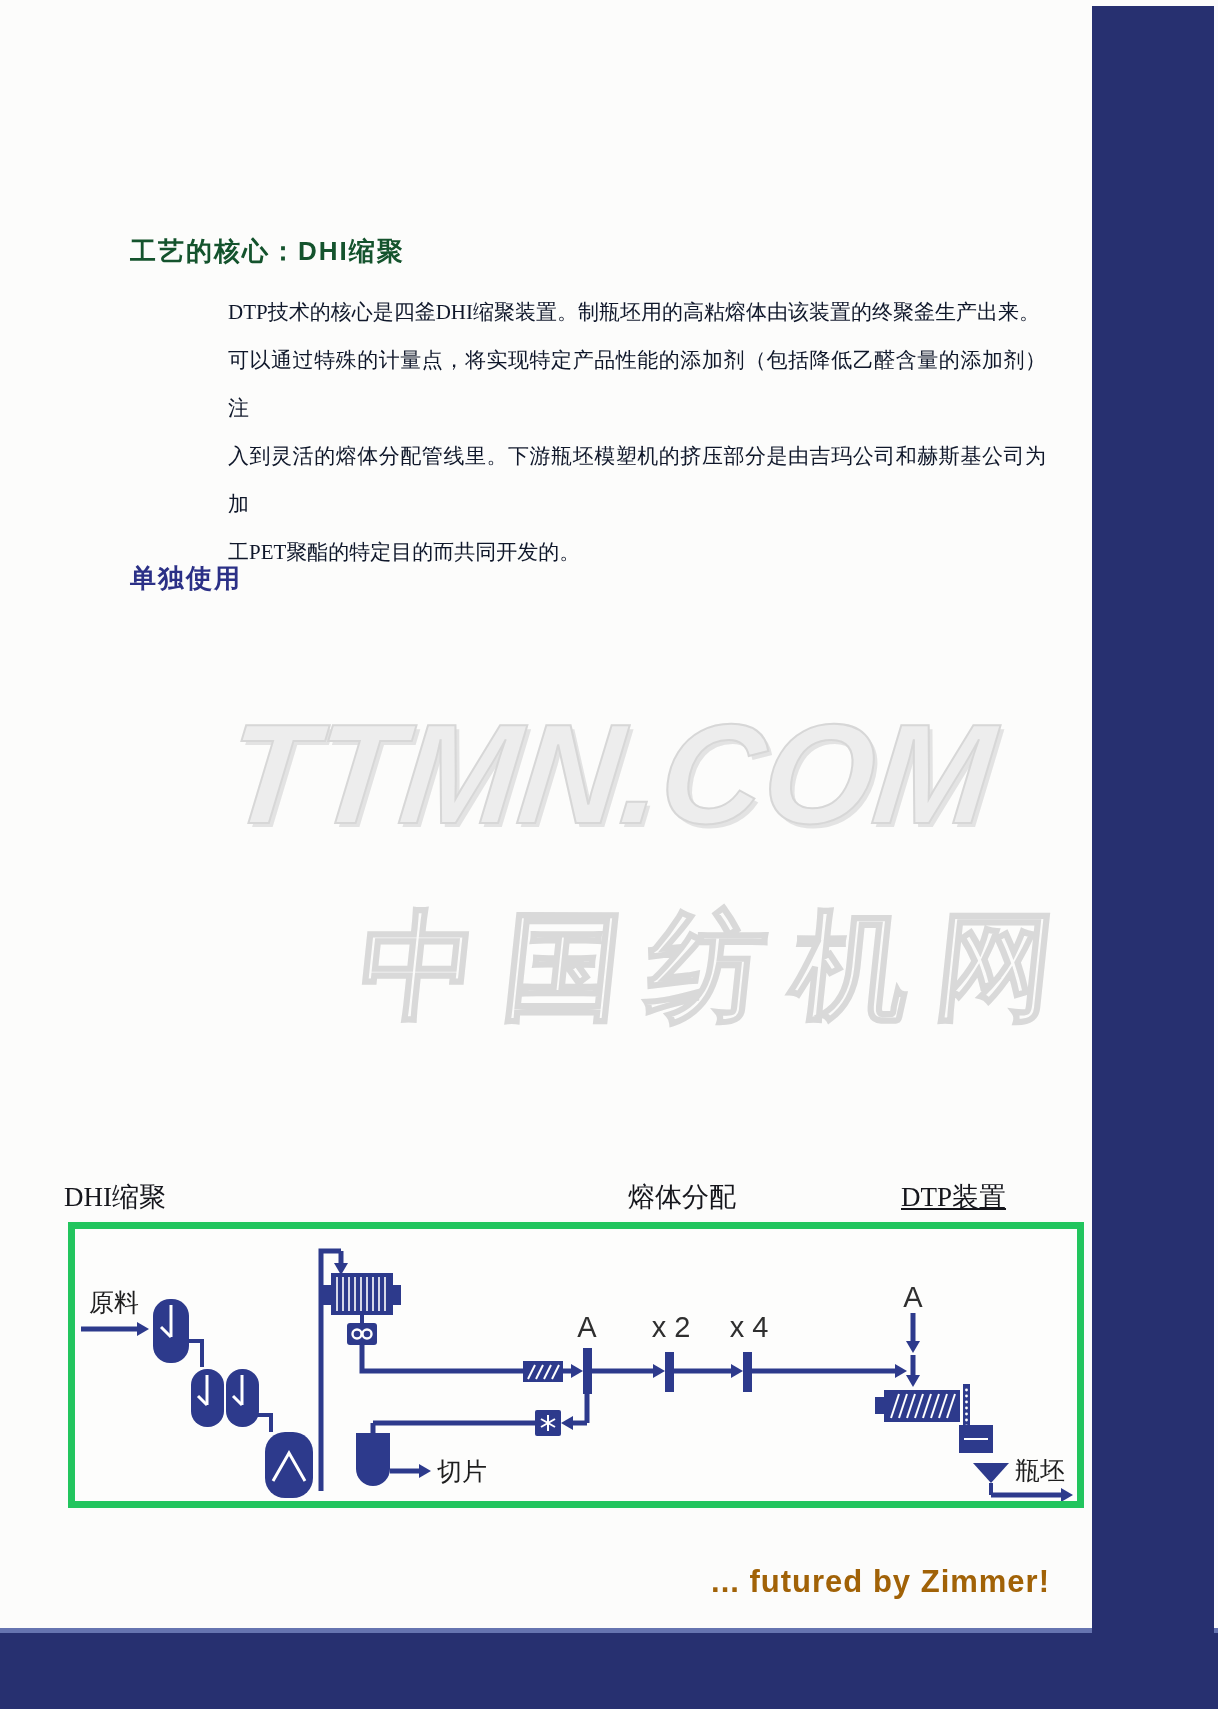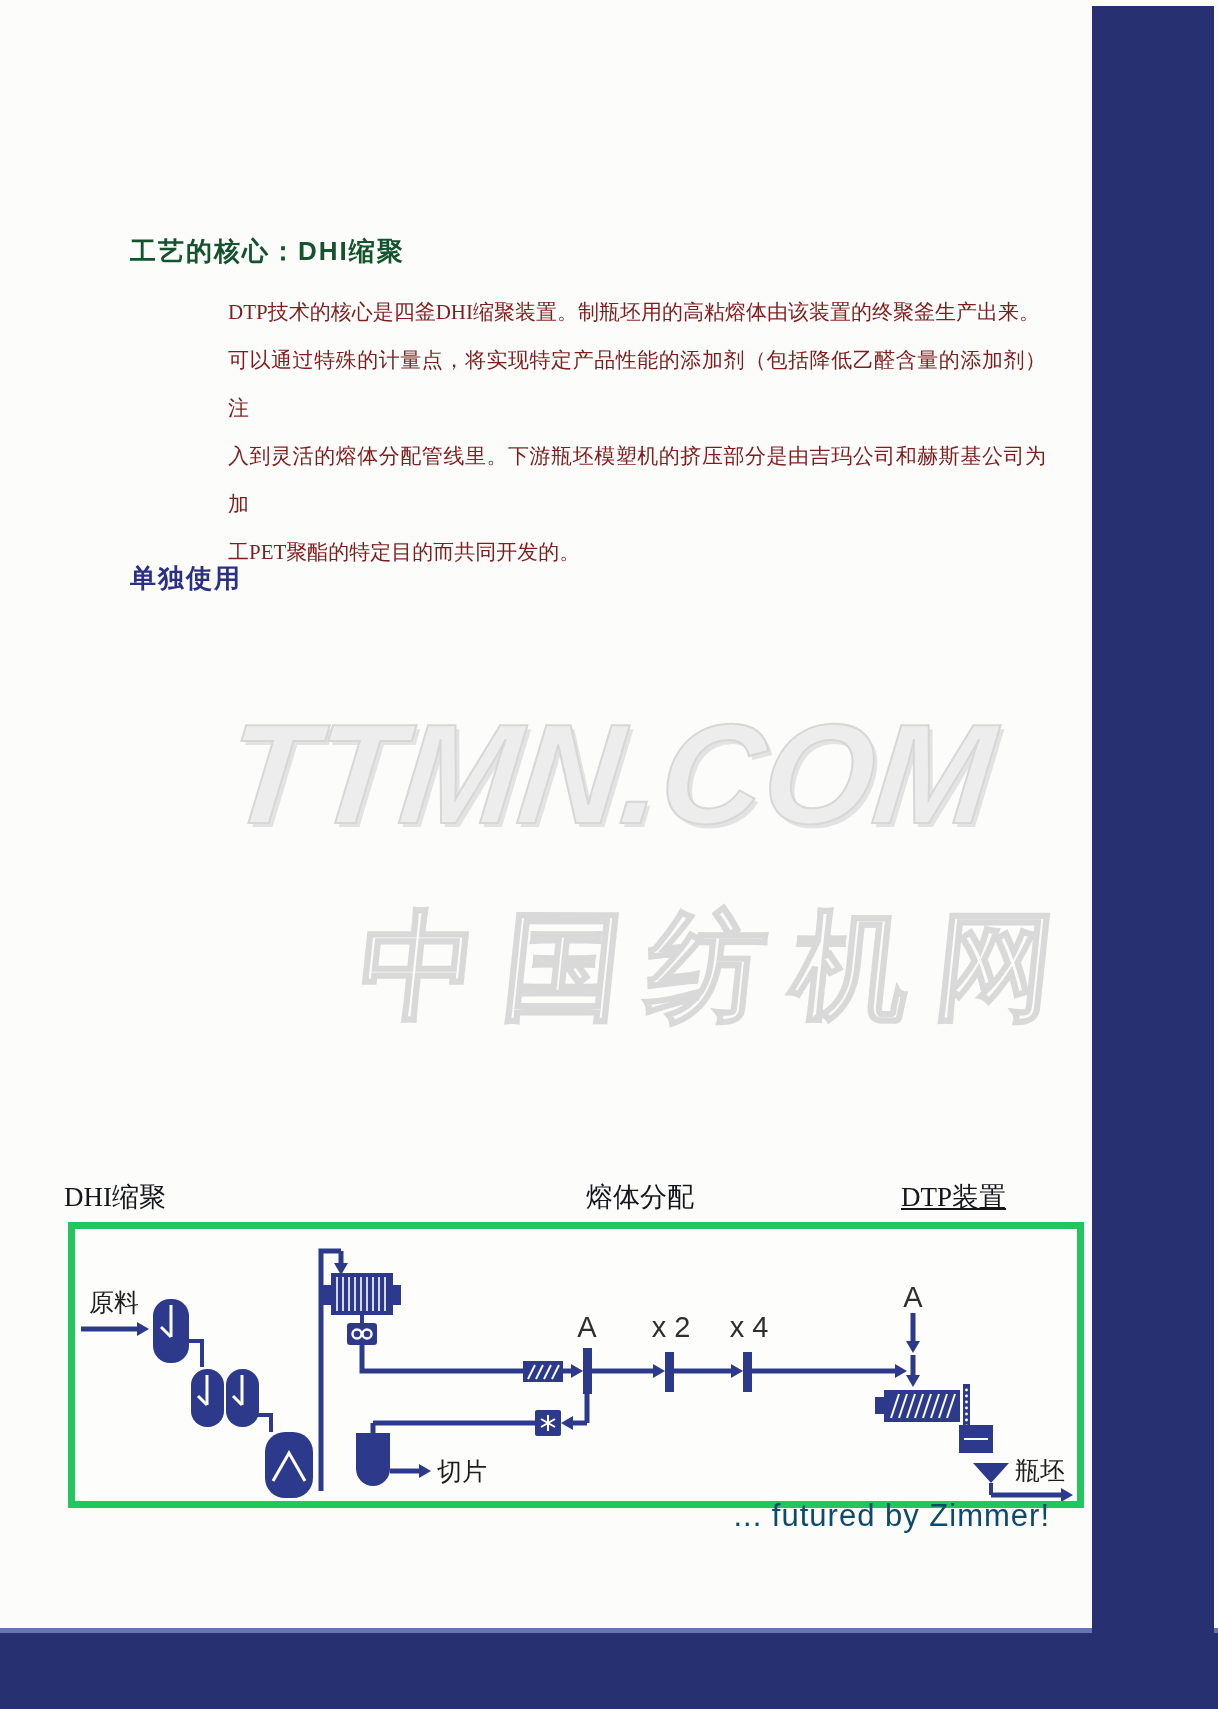--- a/index.html
+++ b/index.html
@@ -24,21 +24,21 @@
     font-size:26px; font-weight:bold; color:#14532d; letter-spacing:2px; z-index:2;
   }
   .h2{
     position:absolute; left:130px; top:561px;
     font-family:"Liberation Sans","DejaVu Sans",sans-serif;
     font-size:26px; font-weight:bold; color:#2b3086; letter-spacing:2px; z-index:2;
   }
   
   .para{
     position:absolute; left:228px; width:818px;
-    font-size:21px; line-height:48px; color:#7f1d1d;
+    font-size:21px; line-height:48px; color:#0f172a;
     white-space:pre-line; text-align:justify; z-index:2;
   }
   .p1{top:288px;}
   .p2{top:617px;}
   .p3{top:862px;}
   
   .wm1{
     position:absolute; left:228px; top:692px; width:860px;
     font-family:"Liberation Sans","DejaVu Sans",sans-serif;
     font-size:142px; font-weight:bold; font-style:italic;
@@ -52,32 +52,32 @@
     font-size:118px; font-weight:bold;
     color:rgba(250,250,250,.55); -webkit-text-stroke:2.5px #d9d9d9;
     transform:skewX(-6deg); letter-spacing:26px;
     z-index:1; white-space:nowrap; pointer-events:none;
   }
   
   .diag-label{
     position:absolute; top:1164px; font-size:27px; color:#15161c; z-index:2;margin-top:15px;
   }
   .dl-dhi{left:64px;}
-  .dl-melt{left:586px;}
+  .dl-melt{left:628px;}
   .dl-dtp{left:901px;text-decoration:underline;}
   .diagram-box{
     position:absolute; left:68px; top:1222px; width:1002px; height:272px;
     border:7px solid #22c55e; background:#fdfdfc; z-index:2;text-align:right;
   }
   .diagram-box svg{display:block; width:100%; height:100%;}
   
   .tagline{
-    position:absolute; right:168px; top:1498px;
-    font-family:"Liberation Sans","DejaVu Sans",sans-serif;
-    font-size:31px; font-weight:normal; color:#0c4a6e; letter-spacing:1px; z-index:2;
+    position:absolute; right:168px; top:1564px;
+    font-family:"Liberation Sans","DejaVu Sans",sans-serif;
+    font-size:31px; font-weight:bold; color:#a16207; letter-spacing:1px; z-index:2;
   }
   .svgtxt{font-family:"Liberation Serif","DejaVu Serif",serif; font-size:25px; fill:#1e1e1e;}
   .svgmark{font-family:"Liberation Sans","DejaVu Sans",sans-serif; font-size:29px; fill:#2f2f2f;}
 </style>
 </head>
 <body>
 
 <div id="page">
 
   <div class="wm1">TTMN.COM</div>

